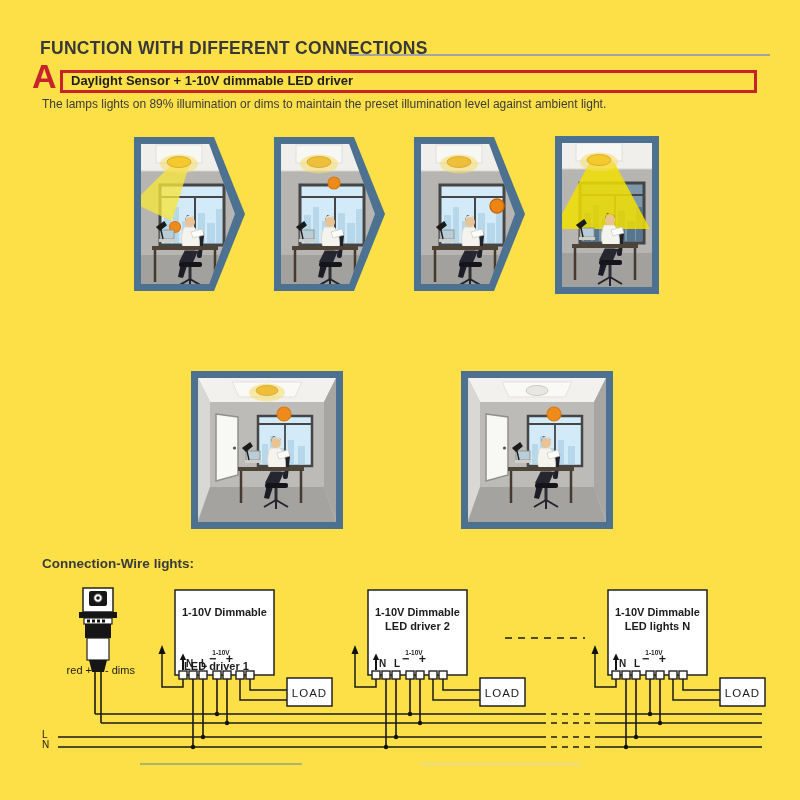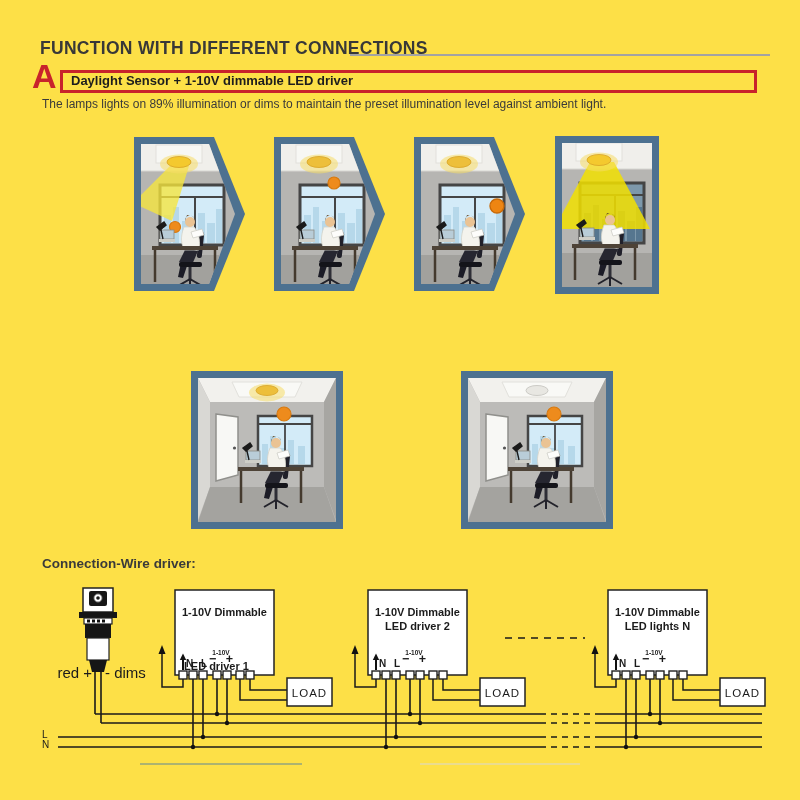--- a/index.html
+++ b/index.html
@@ -11,21 +11,21 @@
   .sec-letter{left:32px;top:59px;font-size:34px;line-height:34px;font-weight:bold;}
   .sec-box{left:60px;top:70px;width:697px;height:23px;box-sizing:border-box;
            border:3px solid;display:flex;align-items:flex-start;}
   .sec-box span{font-size:13px;font-weight:bold;color:#1d1d1d;padding-left:8px;}
   .para{font-size:12px;color:#3a3a3a;line-height:15px;}
   .p1{left:42px;top:97px;width:740px;}
   .p2{left:42px;top:318px;width:745px;}
   .wire-head{left:42px;top:556px;font-size:13.5px;font-weight:bold;color:#3a3a3a;}
   svg.scene{position:absolute;}
   #wiresvg{position:absolute;left:0;top:583px;}
-  .lbl{position:absolute;font-size:15px;color:#1b1b1b;white-space:nowrap;}
+  .lbl{position:absolute;font-size:11px;color:#1b1b1b;white-space:nowrap;}
   .dlabel{position:absolute;font-size:11px;font-weight:bold;color:#1b1b1b;text-align:center;line-height:14px;white-space:nowrap;}
 </style>
 </head>
 <body>
 
 <div id="page">
   <div class="abs title">FUNCTION WITH DIFFERENT CONNECTIONS</div>
   <div class="abs title-rule"></div>
   <div class="abs sec-letter" id="secLetter" style="color: rgb(200, 35, 43);">A</div>
   <div class="abs sec-box" id="secBox" style="border-color: rgb(200, 35, 43);">
@@ -303,21 +303,21 @@
           <path d="M58,144 L46,151 M58,144 L70,151 M58,144 L58,153" stroke="#23232b" stroke-width="2" fill="none"></path>
           <rect x="20" y="111" width="66" height="4" fill="#4e4337"></rect>
           <path d="M23,115 V147 M83,115 V147" stroke="#443a2e" stroke-width="2.5" fill="none"></path>
           <rect x="28" y="95" width="14" height="9" fill="#b9cdd8" stroke="#8a8a84" stroke-width="0.8"></rect>
           <rect x="27" y="104" width="16" height="3" fill="#cfcfc8"></rect>
           <path d="M25,92 l7,-5 2,3 -6,5 z M29,95 l2,9" stroke="#1b1b1b" stroke-width="1.4" fill="#1b1b1b"></path>
         </g>
       </g>
     </svg>
 
-  <div class="abs wire-head">Connection-Wire driver:</div>
+  <div class="abs wire-head">Connection-Wire lights:</div>
 
   <svg id="wiresvg" viewBox="0 0 800 210" width="800" height="210">
       <g>
         <rect x="83" y="5" width="30" height="24" fill="#fff" stroke="#222" stroke-width="1.5"></rect>
         <rect x="89" y="8" width="18" height="15" rx="2" fill="#161616"></rect>
         <circle cx="98" cy="15" r="4.2" fill="#fff" stroke="#444" stroke-width="1"></circle>
         <circle cx="98" cy="15" r="1.8" fill="#161616"></circle>
         <rect x="79" y="29" width="38" height="6" fill="#161616"></rect>
         <rect x="84" y="35" width="28" height="6" fill="#fff" stroke="#222" stroke-width="1.2"></rect>
         <rect x="87" y="36.5" width="3" height="3" fill="#111"></rect>

